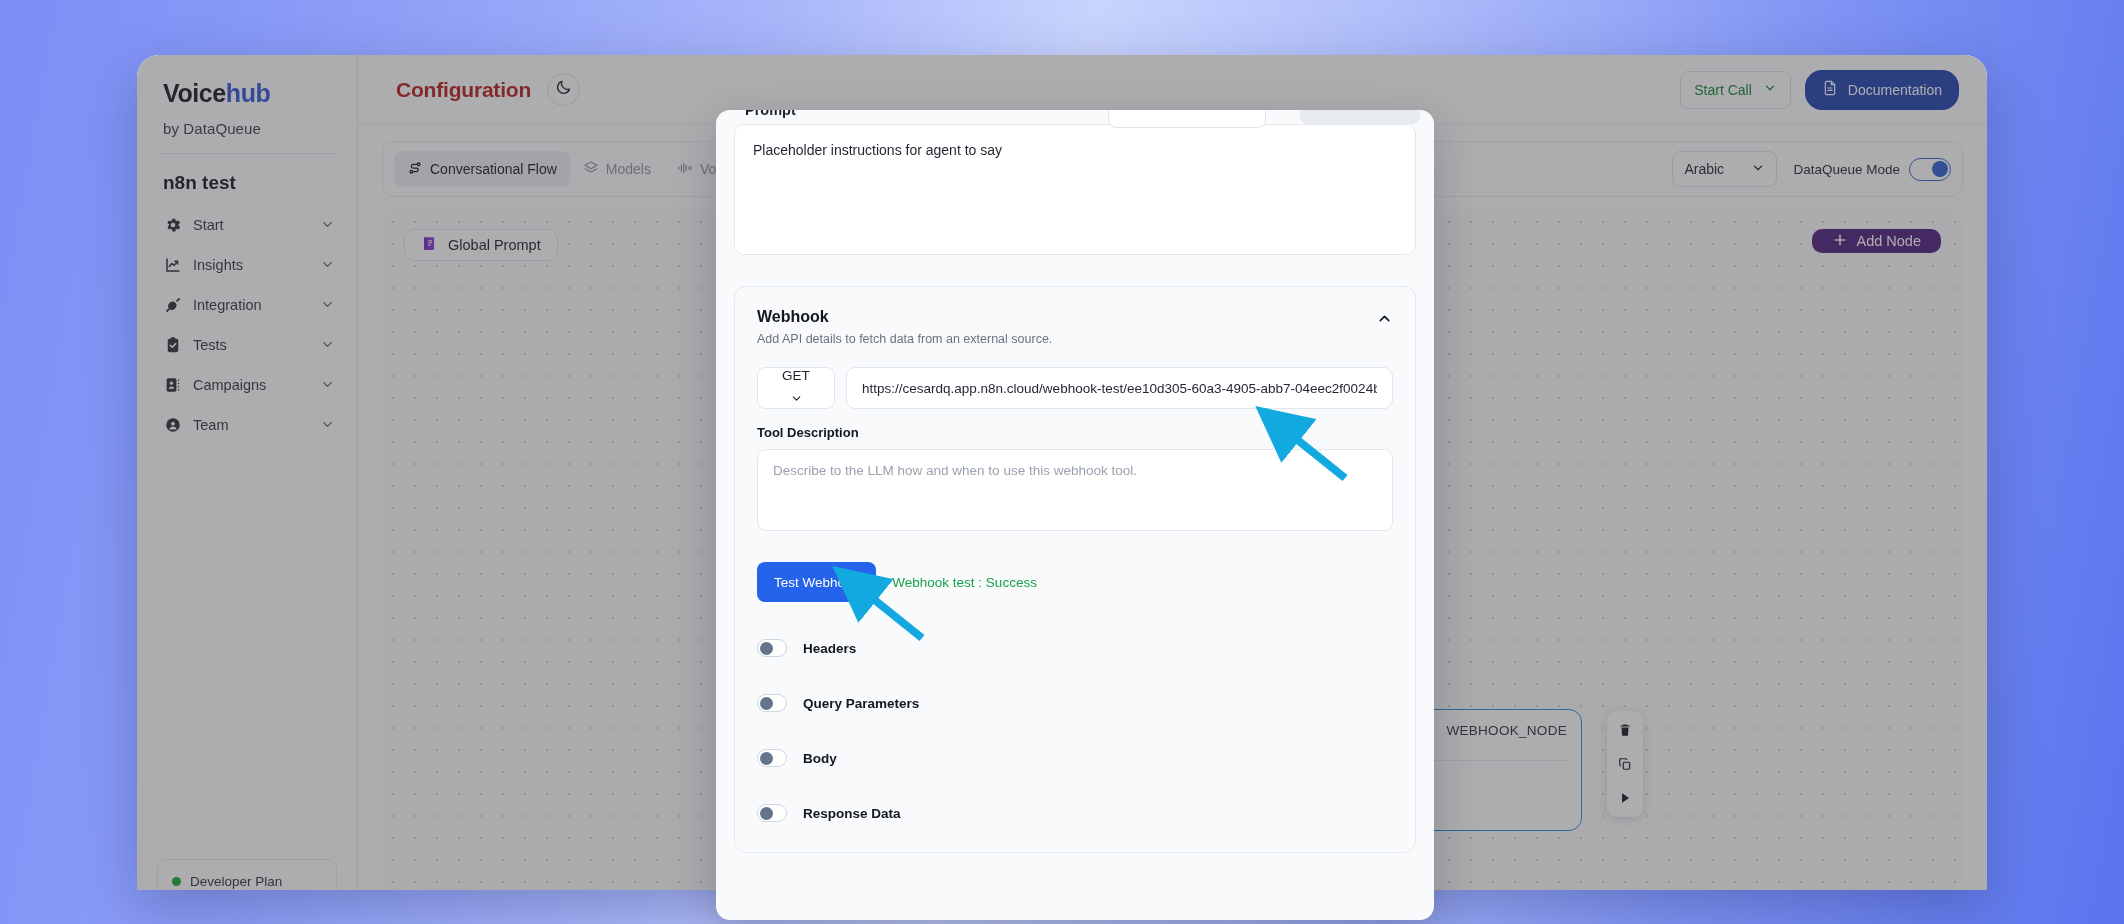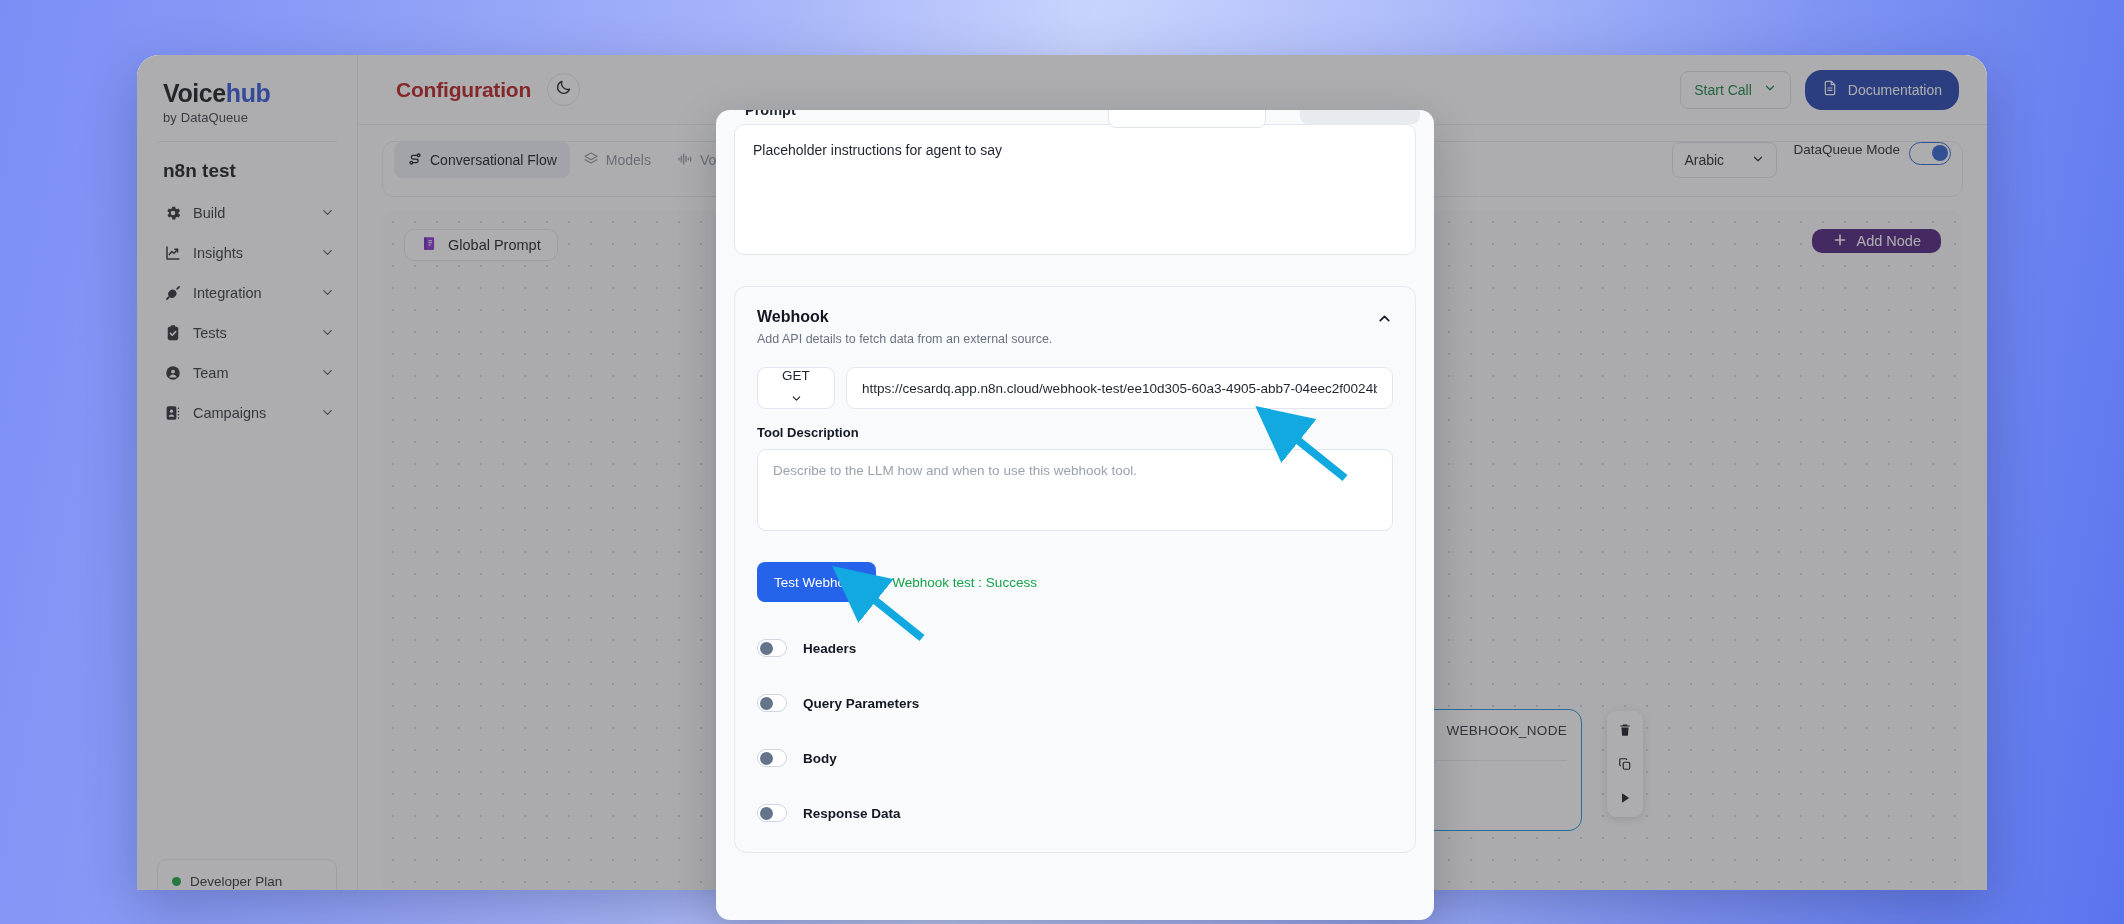--- a/index.html
+++ b/index.html
@@ -45,21 +45,21 @@
   .brand {
     padding: 0 26px;
     margin-bottom: 14px;
   }
   .brand-logo {
     font-size: 25px; font-weight: 700; letter-spacing: -0.4px;
     color: #16181d; line-height: 1;
   }
   .brand-logo .hub { color: #2f54d8; }
   .brand-sub {
-    font-size: 13px; color: #3a3d45; margin-top: 4px; letter-spacing: .1px;
+    font-size: 15px; color: #3a3d45; margin-top: 14px; letter-spacing: .1px;
   }
   .brand-divider {
     margin: 16px 20px 0 20px;
     border-top: 1px solid #e9ebef;
   }
   .workspace-name {
     padding: 18px 26px 12px 26px;
     font-size: 19px; font-weight: 700; color: #15171c;
   }
   .nav-item {
@@ -139,21 +139,21 @@
     display: flex; align-items: center; gap: 10px;
     cursor: pointer;
   }
 
   
   #tabs-panel {
     margin: 16px 24px 0 24px;
     border: 1px solid #eaecef;
     border-radius: 12px;
     height: 56px;
-    display: flex; 
+    display: flex; align-items: center;
     padding: 0 11px;
     flex: 0 0 56px;
   }
   .tab {
     display: flex; align-items: center; gap: 7px;
     height: 36px; padding: 0 13px;
     border-radius: 8px;
     font-size: 14px; color: #8f939c;
     cursor: pointer;
   }
@@ -365,21 +365,21 @@
 
     <div class="workspace-name">n8n test</div>
 
     <div class="nav-item">
       <span class="nav-ico">
         <svg width="18" height="18" viewBox="0 0 24 24" fill="currentColor">
             <path d="M19.4 13a7.8 7.8 0 0 0 0-2l2-1.6-2-3.4-2.4 1a7.6 7.6 0 0 0-1.7-1l-.4-2.5h-4l-.4 2.5c-.6.2-1.2.6-1.7 1l-2.4-1-2 3.4L6.6 11a7.8 7.8 0 0 0 0 2l-2 1.6 2 3.4 2.4-1c.5.4 1.1.8 1.7 1l.4 2.5h4l.4-2.5c.6-.2 1.2-.6 1.7-1l2.4 1 2-3.4-2-1.6Z"></path>
             <circle cx="12" cy="12" r="3.1" fill="#fff"></circle>
           </svg>
       </span>
-      <span class="nav-label">Build</span>
+      <span class="nav-label">Start</span>
       <span class="nav-chev">
         <svg width="15" height="15" viewBox="0 0 24 24" fill="none" stroke="currentColor" stroke-width="2.1" stroke-linecap="round" stroke-linejoin="round">
             <polyline points="6 9 12 15 18 9"></polyline>
           </svg>
       </span>
     </div>
 
     <div class="nav-item">
       <span class="nav-ico">
         <svg width="18" height="18" viewBox="0 0 24 24" fill="none" stroke="currentColor" stroke-width="2" stroke-linecap="round" stroke-linejoin="round">
@@ -414,56 +414,56 @@
 
     <div class="nav-item">
       <span class="nav-ico">
         <svg width="18" height="18" viewBox="0 0 24 24" fill="currentColor">
             <rect x="5" y="3.5" width="14" height="18" rx="2.4"></rect>
             <rect x="9" y="1.6" width="6" height="4.2" rx="1.4"></rect>
             <polyline points="8.5 12.5 11 15 15.6 10.2" fill="none" stroke="#fff" stroke-width="2.1" stroke-linecap="round" stroke-linejoin="round"></polyline>
           </svg>
       </span>
       <span class="nav-label">Tests</span>
-      <span class="nav-chev">
-        <svg width="15" height="15" viewBox="0 0 24 24" fill="none" stroke="currentColor" stroke-width="2.1" stroke-linecap="round" stroke-linejoin="round">
-            <polyline points="6 9 12 15 18 9"></polyline>
-          </svg>
-      </span>
-    </div>
-
-    <div class="nav-item">
-      <span class="nav-ico">
-        <svg width="18" height="18" viewBox="0 0 24 24" fill="currentColor">
-            <circle cx="12" cy="12" r="9"></circle>
-            <circle cx="12" cy="10" r="2.5" fill="#fff"></circle>
-            <path d="M7 18c.8-2.6 2.7-4 5-4s4.2 1.4 5 4Z" fill="#fff"></path>
-          </svg>
-      </span>
-      <span class="nav-label">Team</span>
       <span class="nav-chev">
         <svg width="15" height="15" viewBox="0 0 24 24" fill="none" stroke="currentColor" stroke-width="2.1" stroke-linecap="round" stroke-linejoin="round">
             <polyline points="6 9 12 15 18 9"></polyline>
           </svg>
       </span>
     </div>
 
     <div class="nav-item">
       <span class="nav-ico">
         <svg width="18" height="18" viewBox="0 0 24 24" fill="currentColor">
             <rect x="3.5" y="3" width="13" height="18" rx="2.2"></rect>
             <circle cx="10" cy="9.5" r="2.2" fill="#fff"></circle>
             <path d="M6.3 17c.5-2 2-3 3.7-3s3.2 1 3.7 3Z" fill="#fff"></path>
             <rect x="18.3" y="4.6" width="2" height="2" rx="1"></rect>
             <rect x="18.3" y="9" width="2" height="2" rx="1"></rect>
             <rect x="18.3" y="13.4" width="2" height="2" rx="1"></rect>
             <rect x="18.3" y="17.8" width="2" height="2" rx="1"></rect>
           </svg>
       </span>
       <span class="nav-label">Campaigns</span>
+      <span class="nav-chev">
+        <svg width="15" height="15" viewBox="0 0 24 24" fill="none" stroke="currentColor" stroke-width="2.1" stroke-linecap="round" stroke-linejoin="round">
+            <polyline points="6 9 12 15 18 9"></polyline>
+          </svg>
+      </span>
+    </div>
+
+    <div class="nav-item">
+      <span class="nav-ico">
+        <svg width="18" height="18" viewBox="0 0 24 24" fill="currentColor">
+            <circle cx="12" cy="12" r="9"></circle>
+            <circle cx="12" cy="10" r="2.5" fill="#fff"></circle>
+            <path d="M7 18c.8-2.6 2.7-4 5-4s4.2 1.4 5 4Z" fill="#fff"></path>
+          </svg>
+      </span>
+      <span class="nav-label">Team</span>
       <span class="nav-chev">
         <svg width="15" height="15" viewBox="0 0 24 24" fill="none" stroke="currentColor" stroke-width="2.1" stroke-linecap="round" stroke-linejoin="round">
             <polyline points="6 9 12 15 18 9"></polyline>
           </svg>
       </span>
     </div>
 
     <div class="plan-box">
       <div class="plan-row">
         <span class="plan-dot"></span>

